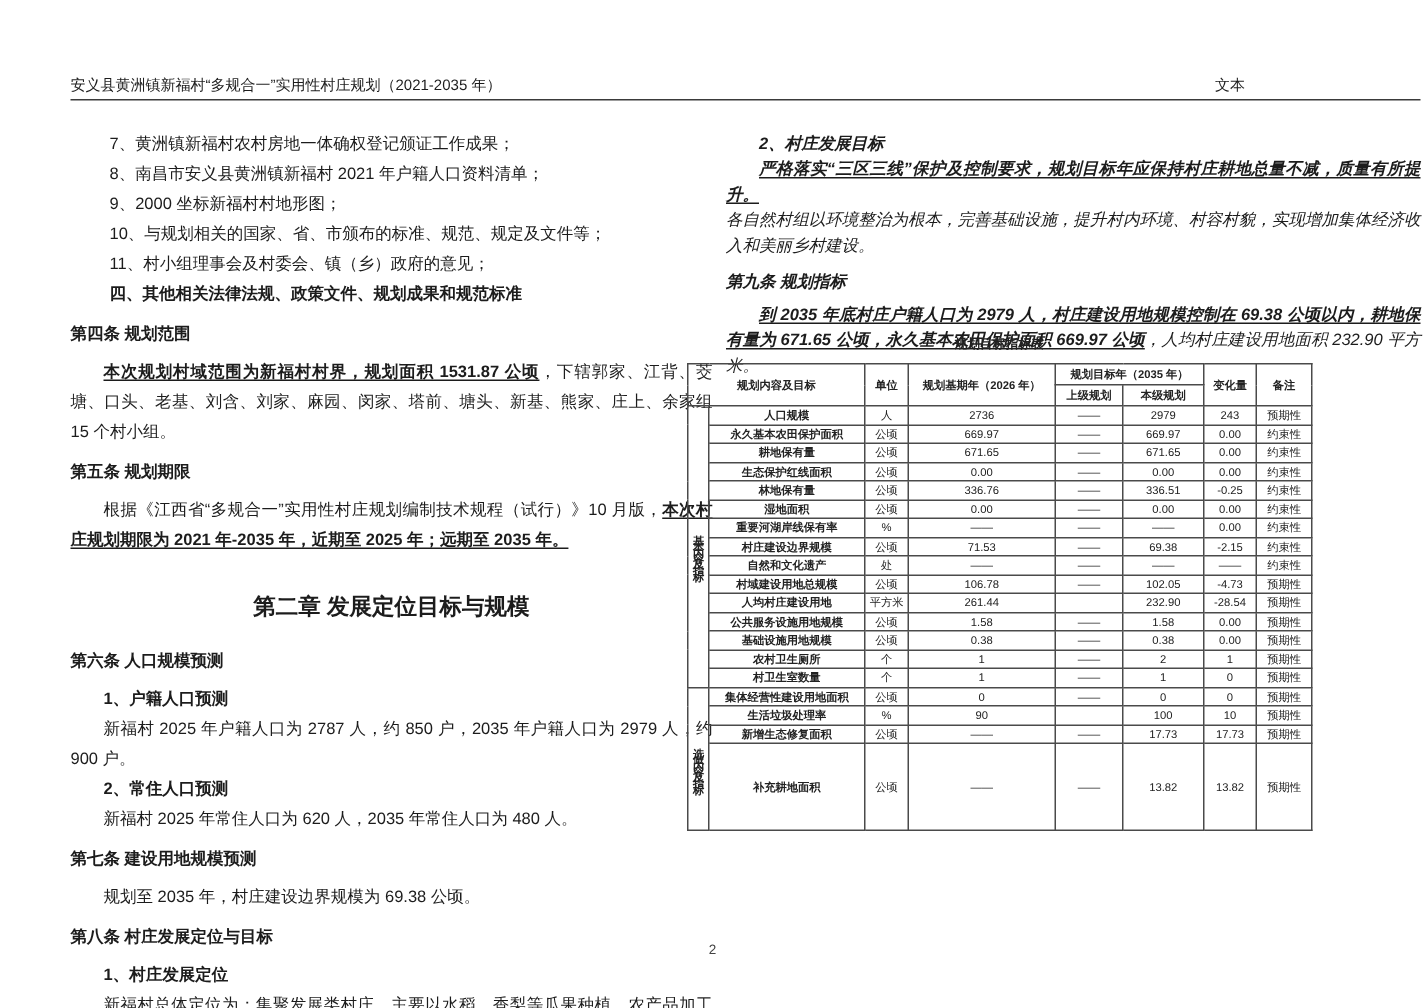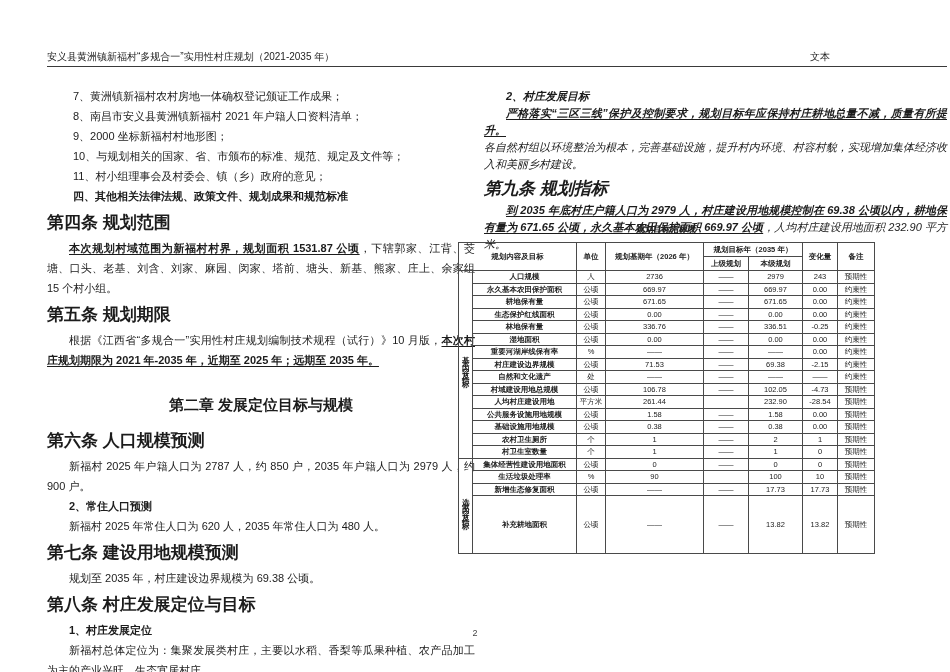--- a/index.html
+++ b/index.html
@@ -20,21 +20,21 @@
   
   .col { position: absolute; text-align: justify; }
   .col-left  { left: 47px; top: 86px; width: 428px; font-size: 11px; line-height: 20px; }
   .col-right { left: 484px; top: 88px; width: 463px; font-size: 11px; line-height: 17px; font-style: italic; }
 
   .li { padding-left: 26px; }
   .b { font-weight: bold; }
   .bu { font-weight: bold; text-decoration: underline; text-underline-offset: 2px; }
   .para { text-indent: 2em; }
   .noindent { text-indent: 0; }
-  .h-article { font-weight: bold; font-size: 17px; margin: 7px 0 5px 0; text-align: left; }
+  .h-article { font-weight: bold; font-size: 11px; margin: 7px 0 5px 0; text-align: left; }
   .h-sub { font-weight: bold; text-indent: 2em; }
   .h-chapter { font-weight: bold; font-size: 15px; text-align: center; margin: 25px 0 16px 0; text-indent: 0; }
   .col-right .h-article { margin: 7px 0 5px 0; }
 
   
   .table-wrap { position: absolute; left: 458px; top: 224px; width: 416px; }
   .table-title { text-align: center; font-weight: bold; font-size: 8.5px; margin-bottom: 6px; color: #222; }
   table.ind { border-collapse: collapse; table-layout: fixed; width: 416px; font-size: 7.5px; color: #222; }
   table.ind th, table.ind td {
     border: 1px solid #4a4a4a; text-align: center; vertical-align: middle;
@@ -74,20 +74,21 @@
 
     <div class="h-article">第四条 规划范围</div>
     <p class="para"><span class="bu">本次规划村域范围为新福村村界，规划面积 1531.87 公顷</span><span>，下辖郭家、江背、茭塘、口头、老基、刘含、刘家、麻园、闵家、塔前、塘头、新基、熊家、庄上、余家组 15 个村小组。</span></p>
 
     <div class="h-article">第五条 规划期限</div>
     <p class="para"><span>根据《江西省“多规合一”实用性村庄规划编制技术规程（试行）》10 月版，</span><span class="bu">本次村庄规划期限为 2021 年-2035 年，近期至 2025 年；远期至 2035 年。</span></p>
 
     <div class="h-chapter">第二章 发展定位目标与规模</div>
 
     <div class="h-article">第六条 人口规模预测</div>
+    <div class="h-sub">1、户籍人口预测</div>
     <p class="para">新福村 2025 年户籍人口为 2787 人，约 850 户，2035 年户籍人口为 2979 人，约 900 户。</p>
     <div class="h-sub">2、常住人口预测</div>
     <p class="para">新福村 2025 年常住人口为 620 人，2035 年常住人口为 480 人。</p>
 
     <div class="h-article">第七条 建设用地规模预测</div>
     <p class="para">规划至 2035 年，村庄建设边界规模为 69.38 公顷。</p>
 
     <div class="h-article">第八条 村庄发展定位与目标</div>
     <div class="h-sub">1、村庄发展定位</div>
     <p class="para">新福村总体定位为：集聚发展类村庄，主要以水稻、香梨等瓜果种植、农产品加工为主的产业兴旺、生态宜居村庄。</p>

